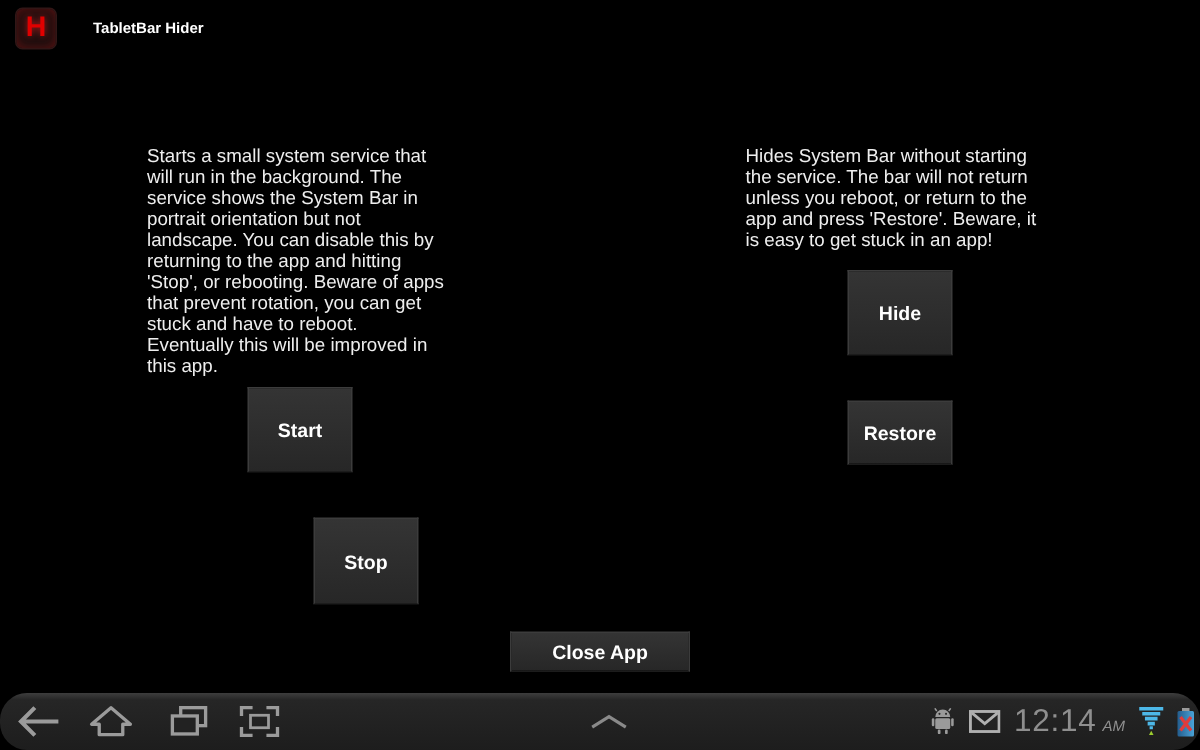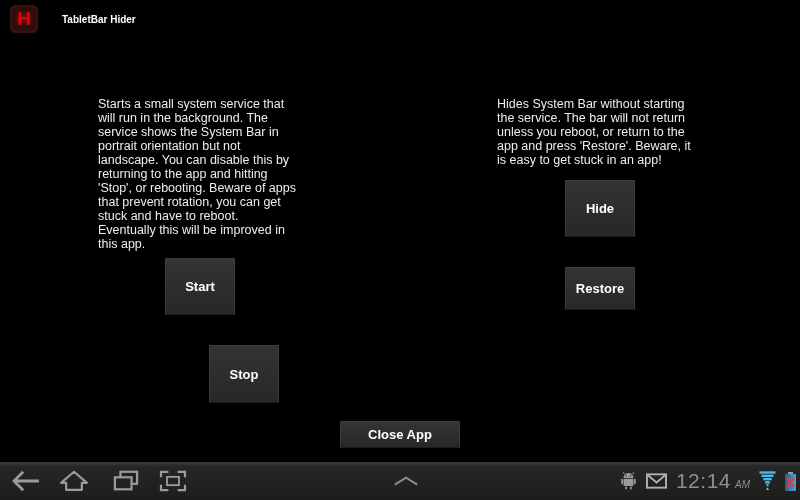--- a/index.html
+++ b/index.html
@@ -46,20 +46,21 @@
   .btn-start   { left: 165px; top: 258px; width: 70px;  height: 57px; }
   .btn-stop    { left: 165px; top: 345px; width: 70px;  height: 58px; margin-left: 44px; }
   .btn-hide    { left: 565px; top: 180px; width: 70px;  height: 57px; }
   .btn-restore { left: 565px; top: 267px; width: 70px;  height: 43px; }
   .btn-close   { left: 340px; top: 421px; width: 120px; height: 27px; align-items: center; }
 
   
   .system-bar {
     position: absolute; left: 0; right: 0; bottom: 0; height: 38px;
     background: linear-gradient(to bottom, #3d3d3d 0%, #262626 12%, #1d1d1d 100%);
+    border-radius: 18px;
   }
   .nav-icon { position: absolute; top: 0; height: 38px; display: flex; align-items: center; justify-content: center; cursor: pointer; }
   .nav-back       { left: 10px;  width: 32px; }
   .nav-home       { left: 58px;  width: 32px; }
   .nav-recents    { left: 110px; width: 32px; }
   .nav-screenshot { left: 156px; width: 34px; }
   .nav-chevron    { left: 390px; width: 32px; }
 
   .status-area {
     position: absolute; right: 4px; top: 0; height: 38px;

